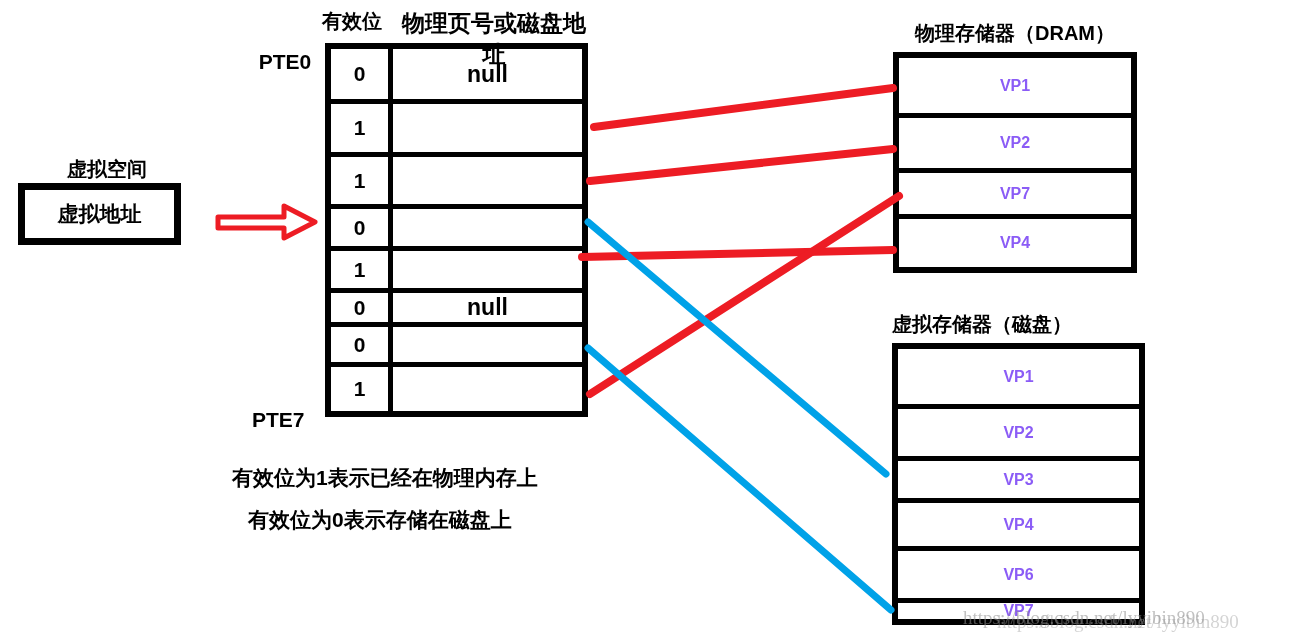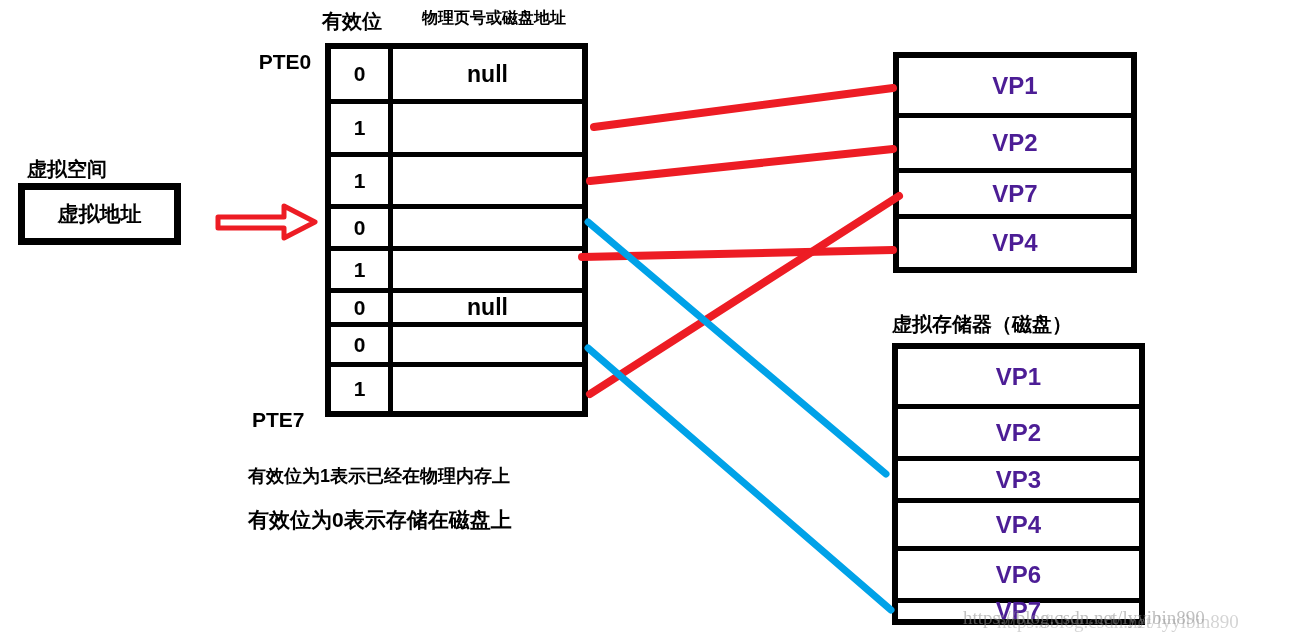--- a/index.html
+++ b/index.html
@@ -3,48 +3,48 @@
 <meta charset="utf-8">
 <style>
   html,body{margin:0;padding:0;background:#fff;}
   #canvas{
     position:relative;width:1296px;height:642px;background:#ffffff;
     font-family:"Liberation Sans", sans-serif;overflow:hidden;
   }
   .abs{position:absolute;}
   .blk{color:#000;font-weight:bold;}
   
-  .vs-label{left:27px;top:156px;width:160px;text-align:left;font-size:20px;}
+  .vs-label{left:27px;top:156px;width:160px;text-align:center;font-size:20px;}
   .vs-box{left:18px;top:183px;width:163px;height:62px;border:7px solid #000;
           box-sizing:border-box;display:flex;align-items:center;justify-content:center;
           font-size:21px;}
   
   .pt-hdr-valid{left:322px;top:8px;width:66px;text-align:left;font-size:20px;}
-  .pt-hdr-addr{left:396px;top:8px;width:196px;text-align:center;font-size:16px;}
+  .pt-hdr-addr{left:396px;top:8px;width:196px;text-align:center;font-size:23px;}
   .pte0-label{left:254px;top:50px;width:62px;text-align:center;font-size:21px;}
   .pte7-label{left:252px;top:408px;width:62px;text-align:left;font-size:21px;}
   .pagetable{left:325px;top:43px;width:263px;height:374px;border:6px solid #000;
              box-sizing:border-box;}
   .pt-row{display:flex;border-bottom:5px solid #000;position:relative;}
   .pt-row:last-child{border-bottom:none;}
   .pt-bit{width:57px;border-right:5px solid #000;display:flex;align-items:center;
           justify-content:center;font-size:21px;font-weight:bold;}
   .pt-content{flex:1;display:flex;align-items:center;justify-content:center;
               font-size:23px;font-weight:bold;}
   
   .dram-title{left:893px;top:20px;width:244px;text-align:center;font-size:20px;}
   .disk-title{left:892px;top:311px;width:253px;text-align:left;font-size:20px;}
   .membox{border:6px solid #000;box-sizing:border-box;}
   .dram-box{left:893px;top:52px;width:244px;height:221px;}
   .disk-box{left:892px;top:343px;width:253px;height:282px;}
   .vp-row{display:flex;align-items:center;justify-content:center;
-          border-bottom:5px solid #000;font-size:24px;font-weight:bold;color:#4c1d95;}
+          border-bottom:5px solid #000;font-size:16px;font-weight:bold;color:#8b5cf6;}
   .vp-row:last-child{border-bottom:none;}
   
-  .note1{left:248px;top:464px;font-size:18px;}
+  .note1{left:232px;top:464px;font-size:21px;}
   .note2{left:248px;top:498px;font-size:21px;margin-top:8px;}
   
   .wm{font-family:"Liberation Serif", serif;font-size:19px;color:#8f8f8f;white-space:nowrap;}
   .wm1{left:963px;top:607px;opacity:.55;}
   .wm2{left:997px;top:611px;opacity:.38;}
   
   #overlay{position:absolute;left:0;top:0;width:1296px;height:642px;pointer-events:none;}
 </style>
 </head>
 <body>
@@ -89,20 +89,21 @@
     <div class="pt-row" style="height:35px">
       <div class="pt-bit">0</div>
       <div class="pt-content"></div>
     </div>
     <div class="pt-row" style="height:44px">
       <div class="pt-bit">1</div>
       <div class="pt-content"></div>
     </div>
   </div>
 
+  <div class="abs blk dram-title">物理存储器（DRAM）</div>
   <div class="abs membox dram-box">
     <div class="vp-row" style="height:55px">VP1</div>
     <div class="vp-row" style="height:50px">VP2</div>
     <div class="vp-row" style="height:41px">VP7</div>
     <div class="vp-row" style="height:48px">VP4</div>
   </div>
 
   <div class="abs blk disk-title">虚拟存储器（磁盘）</div>
   <div class="abs membox disk-box">
     <div class="vp-row" style="height:55px">VP1</div>

